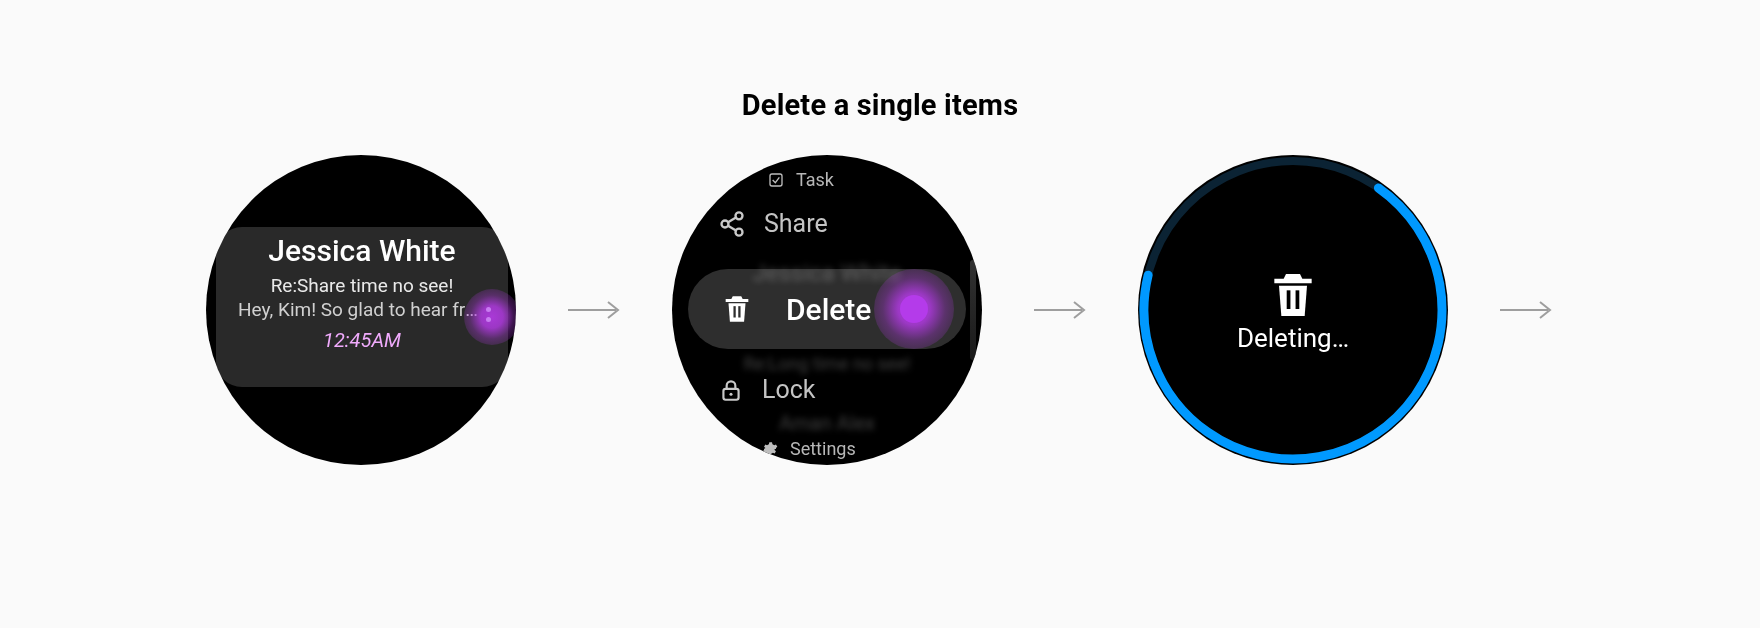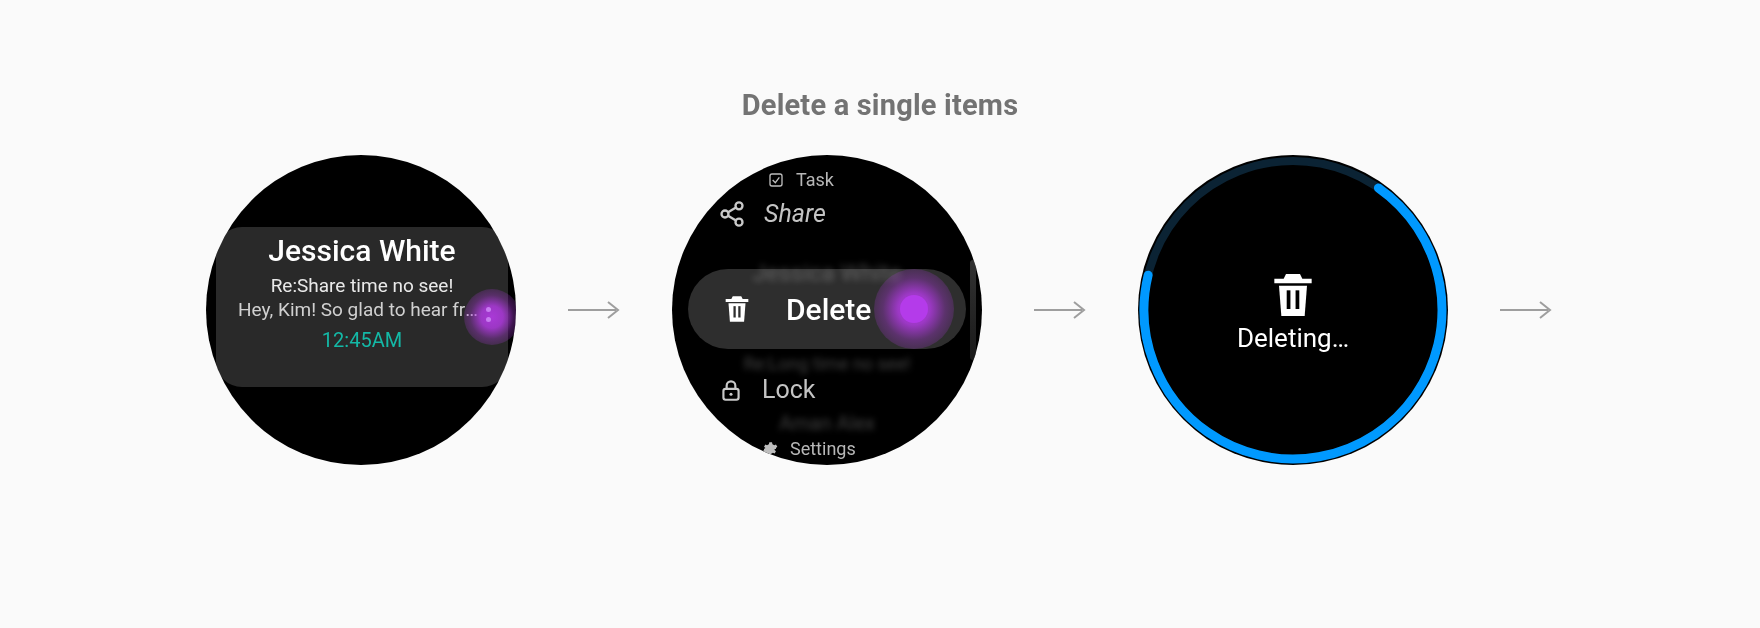--- a/index.html
+++ b/index.html
@@ -17,21 +17,21 @@
     height: 628px;
   }
   .title {
     position: absolute;
     top: 88px;
     left: 0;
     width: 100%;
     text-align: center;
     font-size: 29px;
     font-weight: 700;
-    color: #737373;
+    color: #000000;
     letter-spacing: 0.2px;
   }
   .row {
     position: absolute;
     top: 155px;
     left: 0;
     width: 100%;
     display: flex;
     align-items: center;
     justify-content: center;
@@ -81,21 +81,22 @@
   }
   .msg-line.truncate {
     white-space: nowrap;
     overflow: hidden;
     text-overflow: ellipsis;
     color: #d0d0d0;
   }
   .msg-time {
     margin-top: 6px;
     font-size: 20px;
-    color: #14b8a6;
+    color: #f0abfc;
+    font-style: italic;
   }
   .touch-indicator {
     position: absolute;
     width: 56px;
     height: 56px;
     border-radius: 50%;
     background: radial-gradient(circle at 50% 50%,
                 rgba(176,58,224,0.95) 0%,
                 rgba(176,58,224,0.85) 28%,
                 rgba(176,58,224,0.35) 55%,
@@ -245,21 +246,21 @@
         <div class="menu-item small" style="top:14px; left:96px;">
           <span class="menu-icon dim">
             <svg width="16" height="16" viewBox="0 0 24 24" fill="none" stroke="#bdbdbd" stroke-width="2">
               <rect x="3" y="3" width="18" height="18" rx="3"></rect>
               <polyline points="7,12 11,16 17,8"></polyline>
             </svg>
           </span>
           <span>Task</span>
         </div>
 
-        <div class="menu-item" style="top:44px;font-style:italic;">
+        <div class="menu-item" style="top:54px;">
           <span class="menu-icon dim">
             <svg width="28" height="28" viewBox="0 0 24 24" fill="none" stroke="#c9c9c9" stroke-width="2">
               <circle cx="18" cy="5" r="3"></circle>
               <circle cx="6" cy="12" r="3"></circle>
               <circle cx="18" cy="19" r="3"></circle>
               <line x1="8.6" y1="10.6" x2="15.4" y2="6.4"></line>
               <line x1="8.6" y1="13.4" x2="15.4" y2="17.6"></line>
             </svg>
           </span>
           <span>Share</span>

